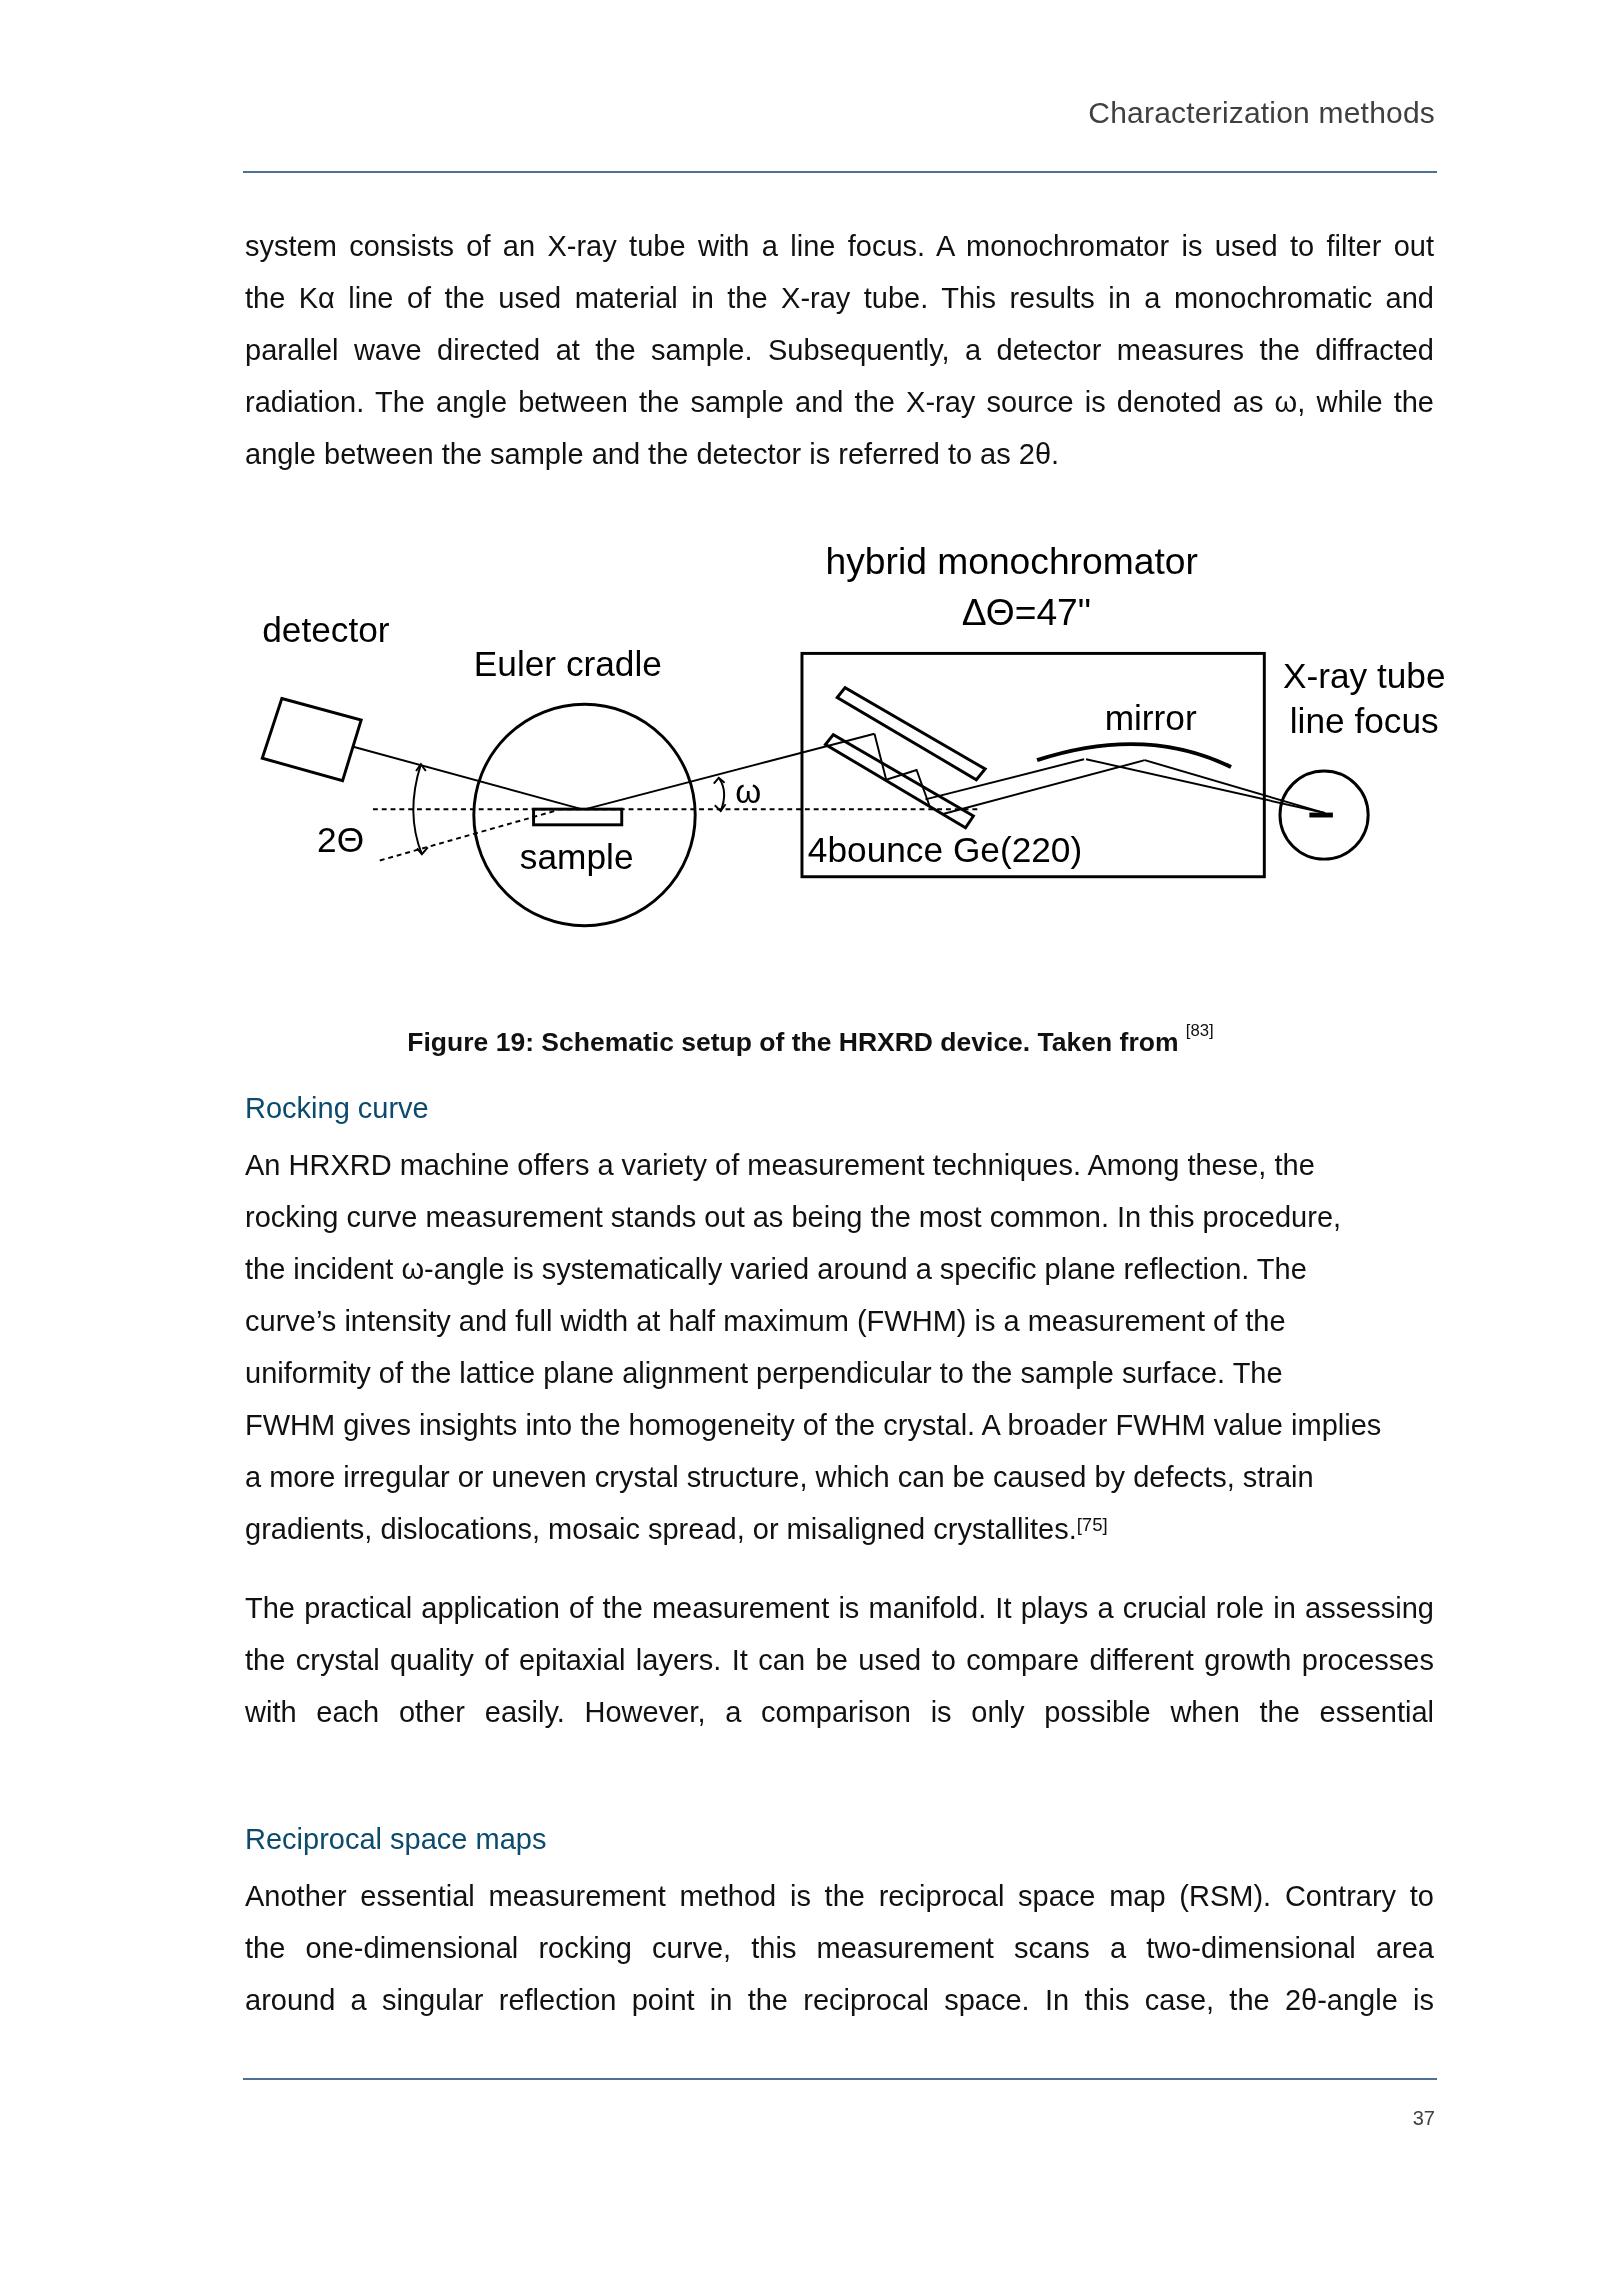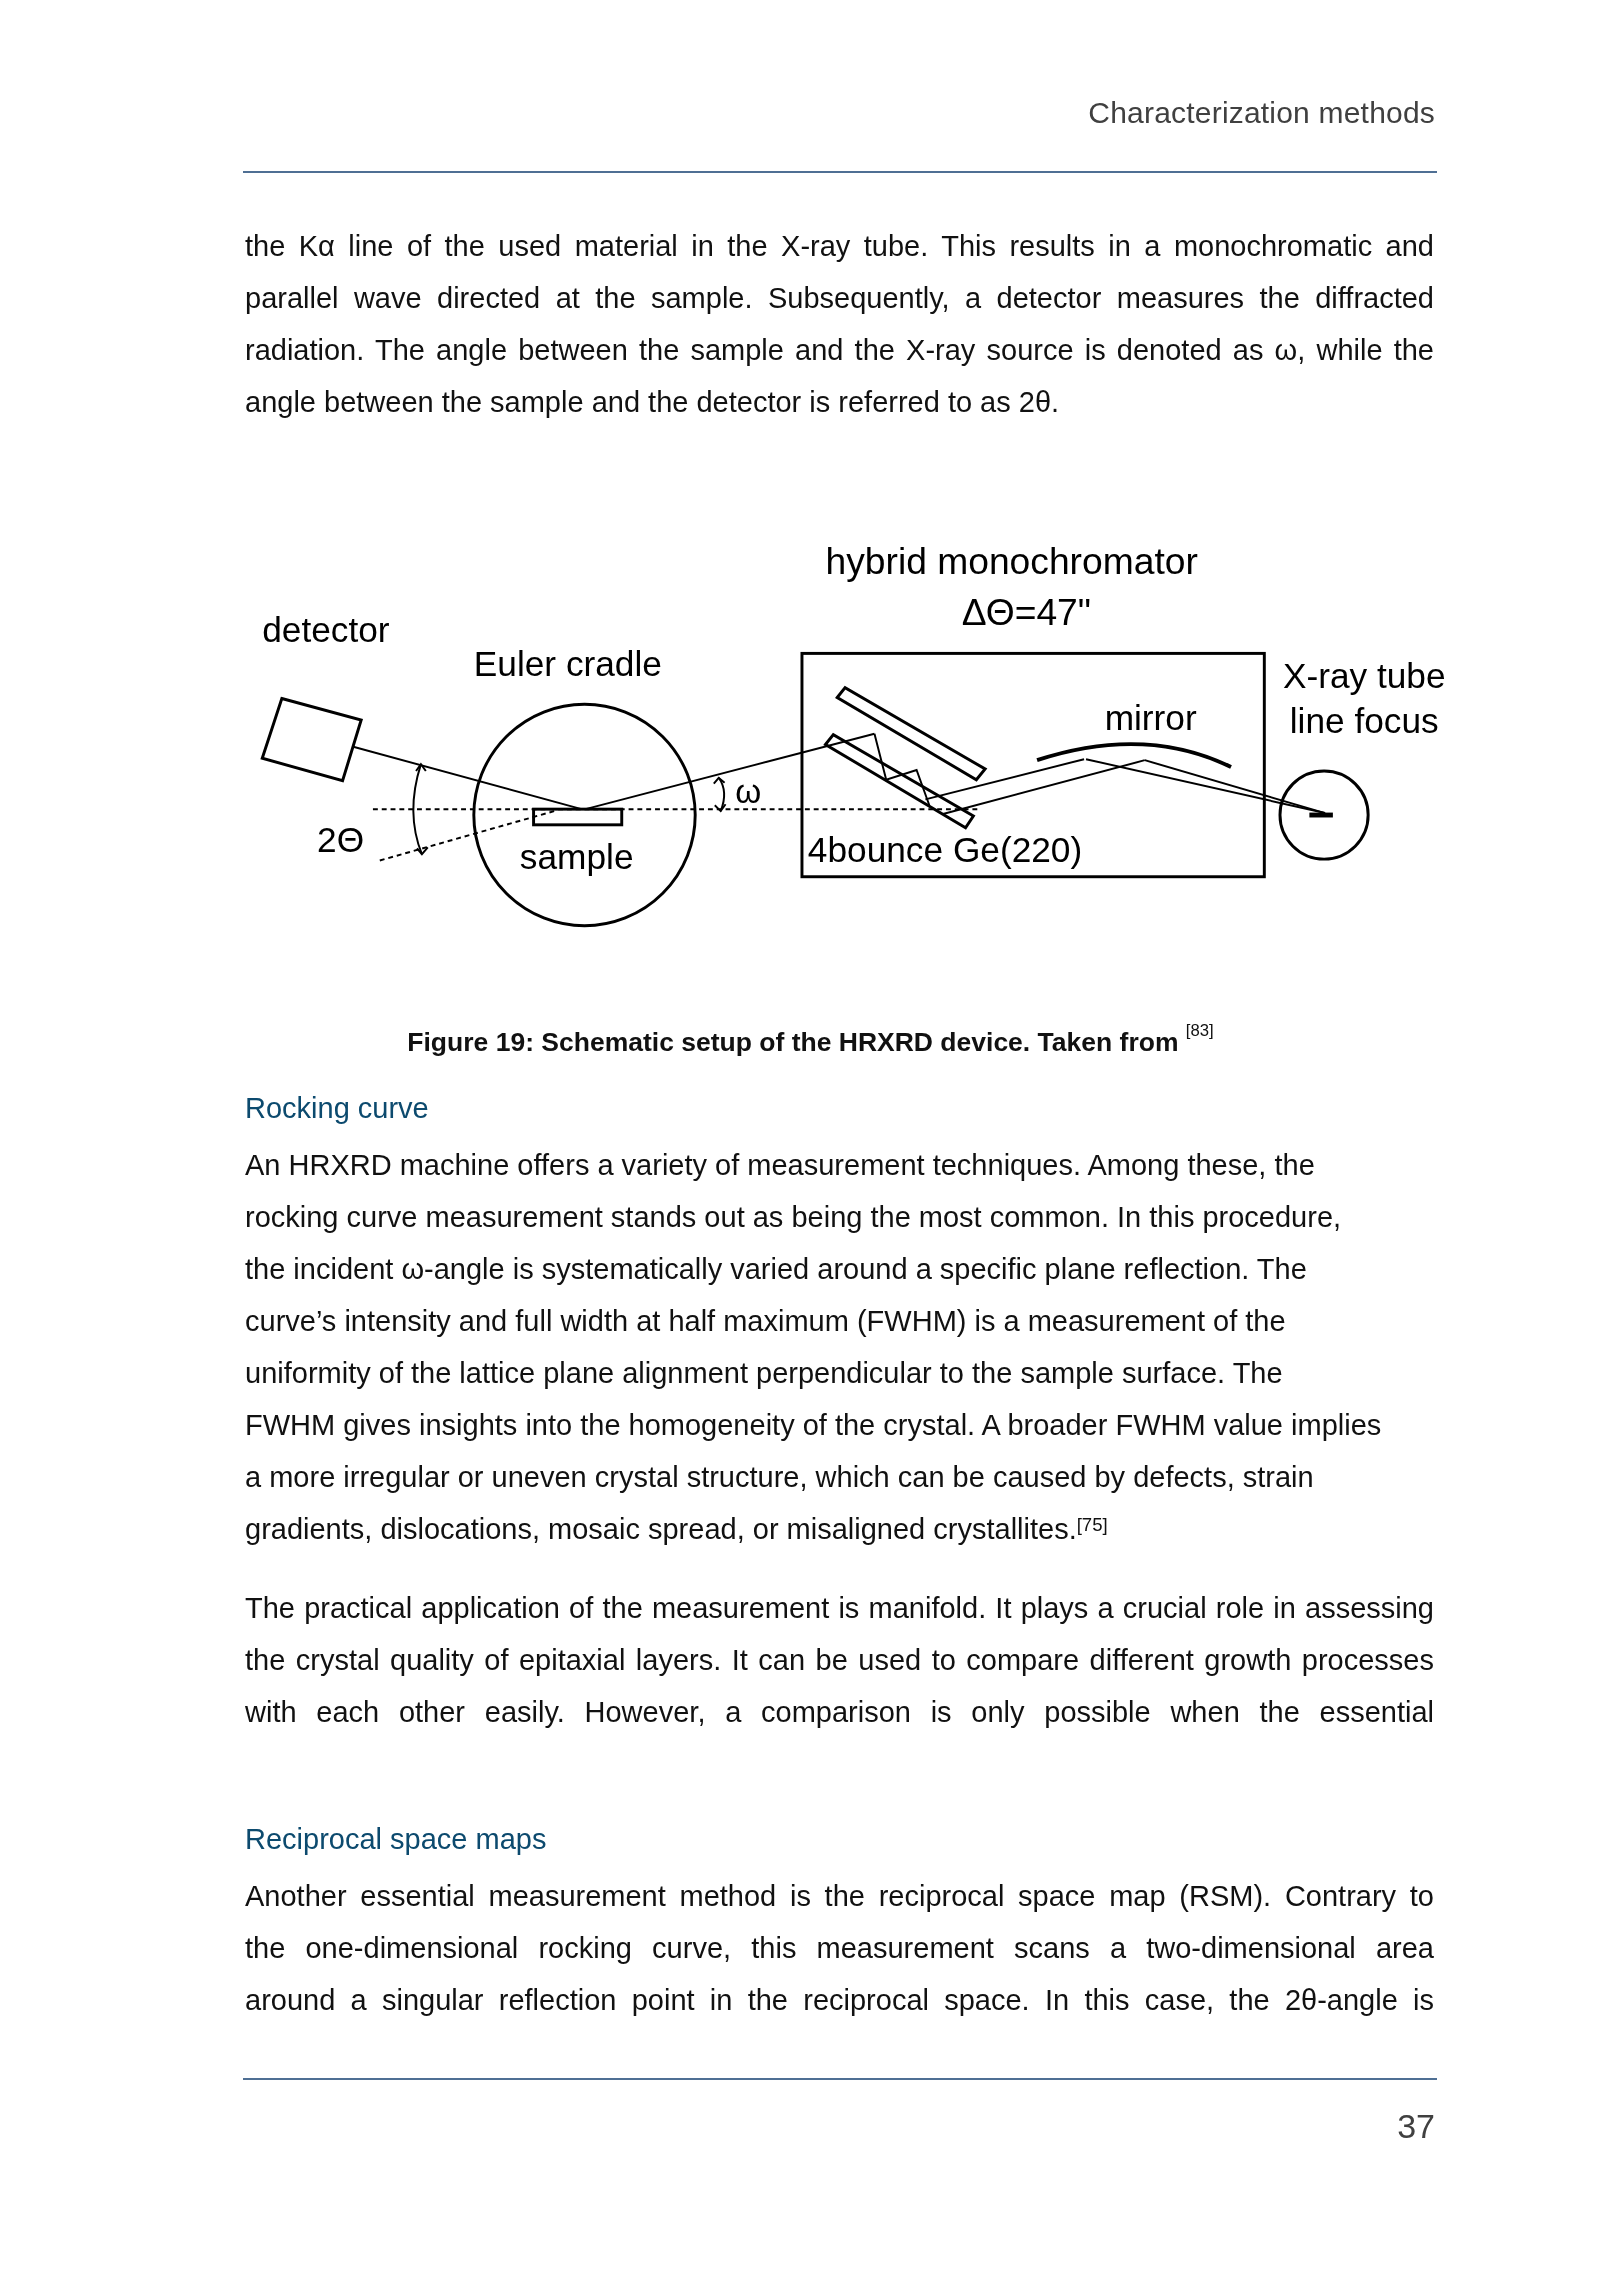--- a/index.html
+++ b/index.html
@@ -2,41 +2,42 @@
 <html><head>
 <meta charset="utf-8">
 <style>
   html, body { margin: 0; padding: 0; background: #ffffff; }
   body { width: 1621px; height: 2293px; position: relative; overflow: hidden;
          font-family: "Liberation Sans", "DejaVu Sans", sans-serif; color: #111; }
   .running-header { position: absolute; right: 186px; top: 96px; font-size: 30px; color: #404040; letter-spacing: 0.2px; }
   .rule { position: absolute; left: 243px; width: 1194px; height: 2px; background: #4f6f94; }
   .rule.top { top: 171px; }
   .rule.bottom { top: 2078px; }
-  .page-number { position: absolute; right: 186px; top: 2107px; font-size: 34px; color: #404040; margin-left: 8px; }
+  .page-number { position: absolute; right: 186px; top: 2107px; font-size: 20px; color: #404040; margin-left: 8px; }
   .body-text { position: absolute; left: 245px; width: 1189px; font-size: 29px; line-height: 52px; color: #111; }
   .ragged { text-align: left; }
   .line { display: block; white-space: nowrap; }
   .jline { display: block; text-align: justify; text-align-last: justify; white-space: normal; height: 52px; overflow: hidden; }
   .jline.last { text-align-last: left; }
   sup { font-size: 18.6px; vertical-align: top; position: relative; top: -3.9px; }
   .subheading { position: absolute; left: 245px; font-size: 29px; color: #0c4a6e; }
   .caption { position: absolute; left: 0; width: 1621px; text-align: center; font-size: 26.5px; font-weight: bold; top: 1027px; }
   .caption sup { font-weight: normal; font-size: 16.7px; top: -5.9px; }
   .figure { position: absolute; left: 245px; top: 529px; width: 1255px; height: 431px; }
   .figure svg { width: 100%; height: 100%; }
   .fig-label { font-family: "Liberation Sans", "DejaVu Sans", sans-serif; fill: #000; }
 </style>
 </head>
 <body>
 
 <div class="running-header">Characterization methods</div>
 <div class="rule top"></div>
 
 <div class="body-text" style="top:220px;">
+  <span class="jline">system consists of an X-ray tube with a line focus. A monochromator is used to filter out</span>
   <span class="jline">the Kα line of the used material in the X-ray tube. This results in a monochromatic and</span>
   <span class="jline">parallel wave directed at the sample. Subsequently, a detector measures the diffracted</span>
   <span class="jline">radiation. The angle between the sample and the X-ray source is denoted as ω, while the</span>
   <span class="jline last">angle between the sample and the detector is referred to as 2θ.</span>
 </div>
 
 <div class="figure">
   <svg viewBox="0 0 1280 440" xmlns="http://www.w3.org/2000/svg">
     <g stroke="#000" fill="none" stroke-width="3">
 

